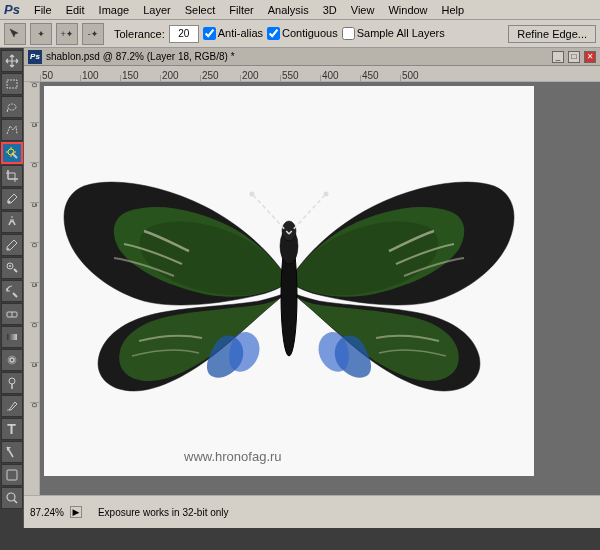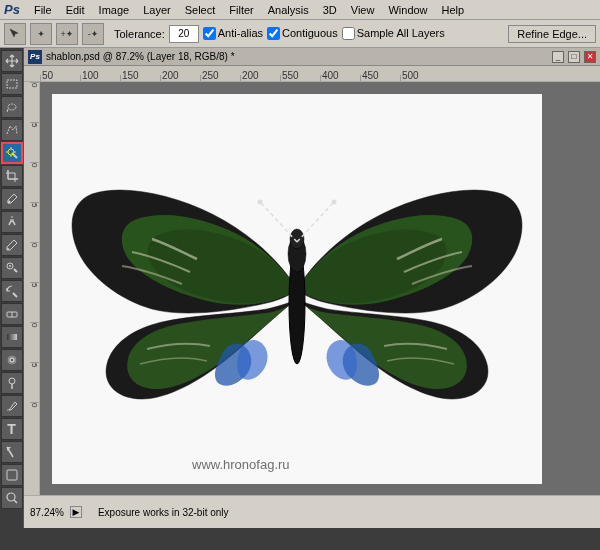--- a/index.html
+++ b/index.html
@@ -210,21 +210,21 @@
       padding-right: 1px;
       line-height: 1;
     }
 
     #canvas-container {
       flex: 1;
       background: #6c6c6c;
       display: flex;
       align-items: flex-start;
       justify-content: flex-start;
-      padding: 12px;
+      padding: 4px;
       overflow: hidden;
     }
     #canvas {
       background: #fff;
       position: relative;
       overflow: hidden;
     }
 
     
     #status-bar {

